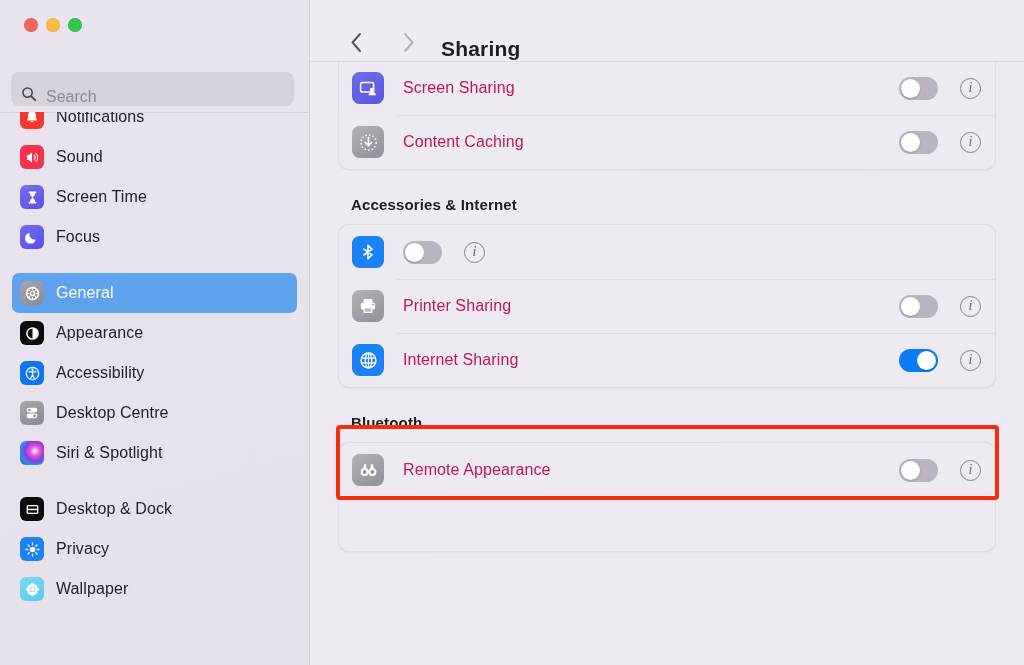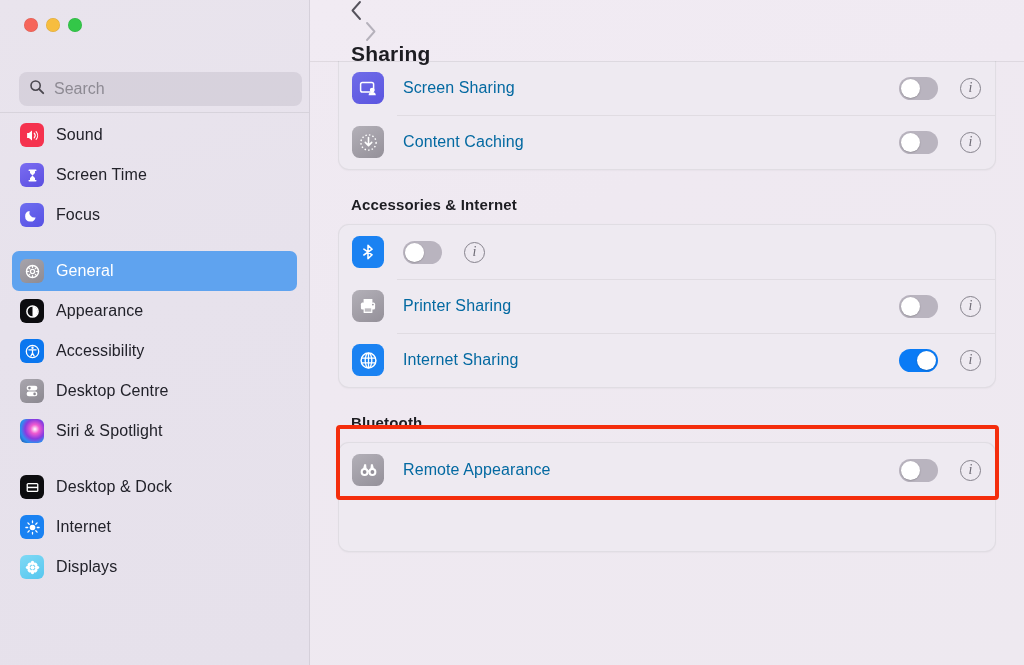--- a/index.html
+++ b/index.html
@@ -32,23 +32,22 @@
   .light { width: 14px; height: 14px; border-radius: 50%; }
   .light.red    { background: #f6655a; box-shadow: inset 0 0 0 .5px rgba(0,0,0,.10); }
   .light.yellow { background: #f7bd3f; box-shadow: inset 0 0 0 .5px rgba(0,0,0,.10); }
   .light.green  { background: #33c748; box-shadow: inset 0 0 0 .5px rgba(0,0,0,.10); }
 
   .search-wrap {
     position: absolute; top: 72px; left: 11px;
     width: 283px; height: 34px;
     background: rgba(172,165,180,.28);
     border-radius: 8px;
-    display: flex; align-items: center; gap: 9px;
+    display: flex; align-items: flex-end; gap: 9px;
     padding: 0 10px;
-    margin-left: 8px;
   }
   .search-icon { flex: 0 0 auto; display: block; }
   .search-input {
     border: none; background: transparent; outline: none;
     font-family: "Liberation Sans", sans-serif;
     font-size: 16px; color: #3a3a3e; width: 100%;
   }
   .search-input::placeholder { color: #8d8a93; }
 
   .side-scroll {
@@ -82,25 +81,24 @@
   }
   .app-icon svg { display: block; }
 
   
   .main {
     flex: 1; height: 665px; position: relative;
     background: linear-gradient(150deg, #f0eaf2 0%, #efe9f1 35%, #eee9f0 100%);
     overflow: hidden;
   }
   .titlebar {
-    height: 61px; display: flex; align-items: flex-start;
+    height: 61px; display: flex; align-items: flex-end;
     padding-left: 27px; gap: 0px;
     position: relative; z-index: 3;
     background: linear-gradient(150deg, #f1ebf3 0%, #f0eaf2 100%);
-    flex-direction: column;
   }
   .nav-btn {
     width: 38px; height: 38px;
     display: flex; align-items: center; justify-content: center;
     cursor: default;
   }
   .page-title {
     font-size: 21px; font-weight: bold; color: #1d1d22;
     margin-left: 14px; letter-spacing: .2px;
   }
@@ -134,21 +132,21 @@
     content: ""; position: absolute; top: 0; left: 58px; right: 0;
     height: 1px; background: rgba(0,0,0,.06);
   }
   .row-icon {
     width: 32px; height: 32px; border-radius: 7.5px;
     flex: 0 0 auto; margin-right: 19px;
     display: flex; align-items: center; justify-content: center;
     overflow: hidden;
   }
   .row-label {
-    font-size: 16px; color: #0369a1; flex: 1; letter-spacing: .1px;
+    font-size: 16px; color: #be185d; flex: 1; letter-spacing: .1px;
   }
   .toggle {
     width: 39px; height: 23px; border-radius: 12px;
     position: relative; flex: 0 0 auto; margin-right: 22px;
     background: #b9b4bf; cursor: default;
   }
   .toggle.on { background: #0a7bf5; }
   .toggle .knob {
     position: absolute; top: 2px; left: 2px;
     width: 19px; height: 19px; border-radius: 50%;
@@ -203,20 +201,29 @@
           <line x1="10.1" y1="10.1" x2="14.2" y2="14.2" stroke="#4a474f" stroke-width="1.9" stroke-linecap="round"></line>
         </svg>
       </span>
       <input class="search-input" type="text" placeholder="Search" value="" style="">
     </div>
 
     <div class="side-scroll">
       <div class="side-divider"></div>
       <div class="side-list">
 
+        <div class="side-item" style="margin-top:-18px">
+          <span class="app-icon" style="background:#f5372f">
+            <svg width="16" height="16" viewBox="0 0 16 16">
+              <path d="M8 2.3c-2.4 0-4 1.7-4 4v3l-1 1.4v.7h10v-.7l-1-1.4v-3c0-2.3-1.6-4-4-4z" fill="#fff"></path>
+              <path d="M6.5 12.2a1.6 1.6 0 0 0 3 0z" fill="#fff"></path>
+            </svg>
+          </span>
+          <span class="side-label">Notifications</span>
+        </div>
 
         <div class="side-item">
           <span class="app-icon" style="background:#f5324e">
             <svg width="17" height="17" viewBox="0 0 17 17">
               <path d="M8 3.4 4.9 6H3.1v5h1.8L8 13.6z" fill="#fff"></path>
               <path d="M10.2 6.2a3.4 3.4 0 0 1 0 4.6M12.1 4.6a5.8 5.8 0 0 1 0 7.8" fill="none" stroke="#fff" stroke-width="1.1" stroke-linecap="round"></path>
             </svg>
           </span>
           <span class="side-label">Sound</span>
         </div>
@@ -307,40 +314,40 @@
 
         <div class="side-item">
           <span class="app-icon" style="background:#1a82f2">
             <svg width="17" height="17" viewBox="0 0 17 17">
               <circle cx="8.5" cy="8.5" r="2.8" fill="#fff"></circle>
               <g stroke="#fff" stroke-width="1.3" stroke-linecap="round">
                 <path d="M8.5 1.9v1.8M8.5 13.3v1.8M1.9 8.5h1.8M13.3 8.5h1.8M3.9 3.9l1.3 1.3M11.8 11.8l1.3 1.3M13.1 3.9l-1.3 1.3M5.2 11.8l-1.3 1.3"></path>
               </g>
             </svg>
           </span>
-          <span class="side-label">Internet</span>
+          <span class="side-label">Privacy</span>
         </div>
 
         <div class="side-item">
           <span class="app-icon" style="background:linear-gradient(150deg,#7fd9f5,#57c7ef)">
             <svg width="17" height="17" viewBox="0 0 17 17">
               <g fill="#fff">
                 <circle cx="8.5" cy="8.5" r="2"></circle>
                 <ellipse cx="8.5" cy="4.1" rx="1.7" ry="2.3"></ellipse>
                 <ellipse cx="8.5" cy="12.9" rx="1.7" ry="2.3"></ellipse>
                 <ellipse cx="4.1" cy="8.5" rx="2.3" ry="1.7"></ellipse>
                 <ellipse cx="12.9" cy="8.5" rx="2.3" ry="1.7"></ellipse>
                 <ellipse cx="5.4" cy="5.4" rx="2.2" ry="1.5" transform="rotate(-45 5.4 5.4)"></ellipse>
                 <ellipse cx="11.6" cy="11.6" rx="2.2" ry="1.5" transform="rotate(-45 11.6 11.6)"></ellipse>
                 <ellipse cx="11.6" cy="5.4" rx="1.5" ry="2.2" transform="rotate(-45 11.6 5.4)"></ellipse>
                 <ellipse cx="5.4" cy="11.6" rx="1.5" ry="2.2" transform="rotate(-45 5.4 11.6)"></ellipse>
               </g>
             </svg>
           </span>
-          <span class="side-label">Displays</span>
+          <span class="side-label">Wallpaper</span>
         </div>
 
       </div>
     </div>
   </div>
 
   <div class="main">
 
     <div class="titlebar">
       <div class="nav-btn">

